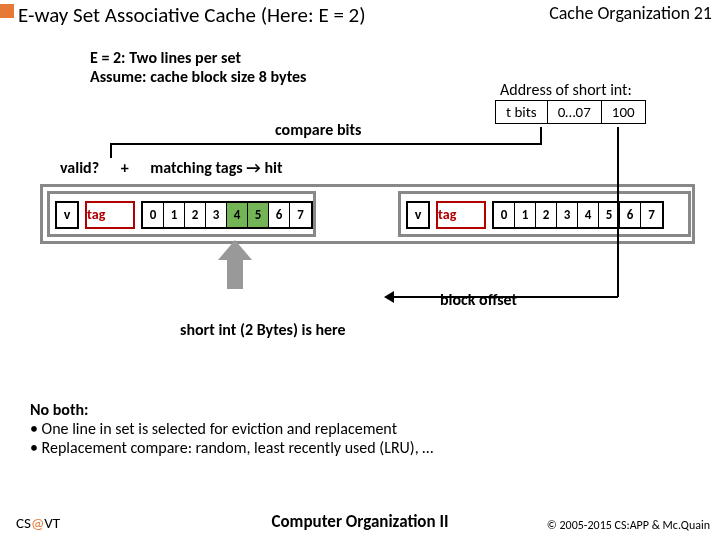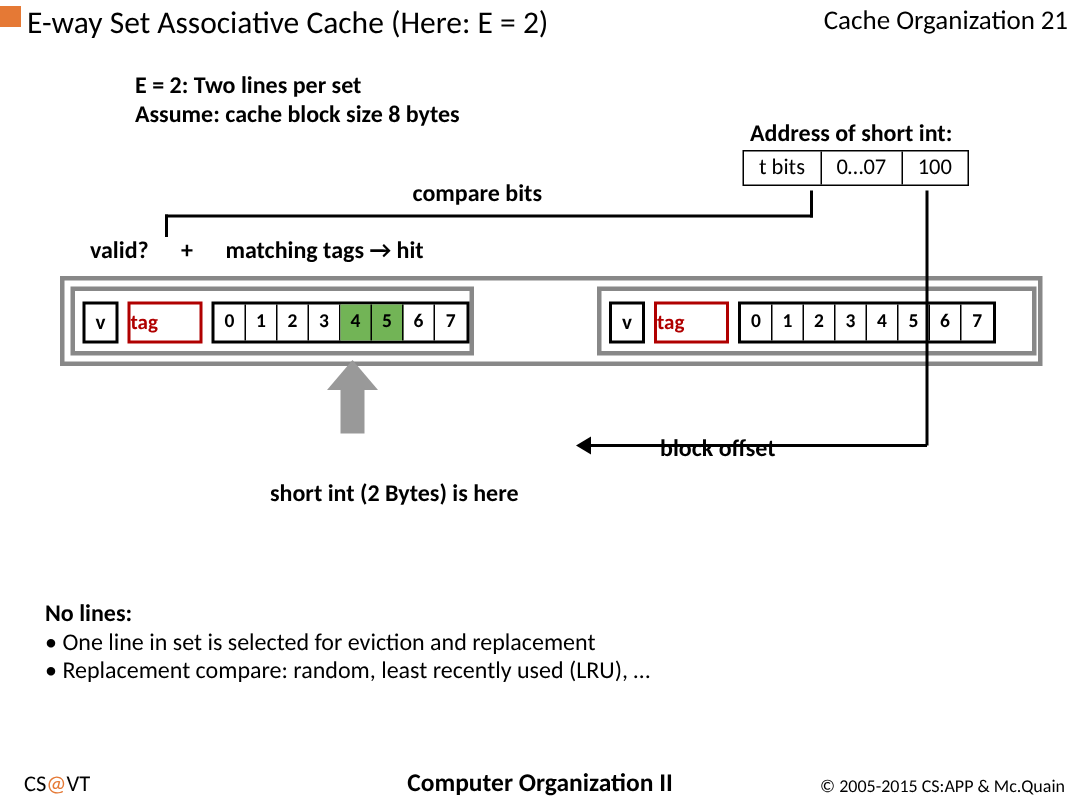--- a/index.html
+++ b/index.html
@@ -2,21 +2,21 @@
 <html><head>
 <meta charset="utf-8">
 <style>
 *{box-sizing:border-box;margin:0;padding:0}
 body{width:720px;height:540px;font-family:Calibri,Arial,sans-serif;background:#fff;position:relative;overflow:hidden}
 .sq{position:absolute;left:0;top:4px;width:14px;height:14px;background:#e57935}
 .title{position:absolute;left:18px;top:2px;font-size:21px;color:#000}
 .tr{position:absolute;right:8px;top:2px;font-size:18px}
 .pn{position:absolute;right:8px;top:2px;font-size:18px}
 .sub{position:absolute;left:90px;top:48px;font-size:16px;font-weight:bold}
-.addr-lbl{position:absolute;left:500px;top:80px;font-size:16px;font-weight:bold}
+.addr-lbl{position:absolute;left:500px;top:80px;font-size:16px;font-weight:normal}
 .addr-box{position:absolute;left:495px;top:100px;display:flex;border:1.5px solid #000}
 .addr-box div{border-right:1.5px solid #000;padding:2px 10px;font-size:15px;text-align:center}
 .addr-box div:last-child{border-right:none}
 .compare{position:absolute;left:275px;top:120px;font-size:16px;font-weight:bold}
 .q-row{position:absolute;left:60px;top:158px;font-size:16px;font-weight:bold}
 .plus{display:inline-block;margin:0 18px}
 .set-outer{position:absolute;left:40px;top:184px;width:655px;height:60px;border:3px solid #888}
 .line-outer{position:absolute;top:4px;height:46px;border:3px solid #888;background:#fff}
 .line1{left:4px;width:269px}
 .line2{left:355px;width:293px}
@@ -110,21 +110,21 @@
 <div class="arrow-up"></div>
 
 <div class="bo-line-v"></div>
 <div class="bo-line-h"></div>
 <div class="bo-arrow"></div>
 <div class="bo-lbl">block offset</div>
 
 <div class="si-lbl">short int (2 Bytes) is here</div>
 
 <div class="nomatch">
-  <div class="hd">No lines:</div>
+  <div class="hd">No both:</div>
   <div>• One line in set is selected for eviction and replacement</div>
   <div>• Replacement compare: random, least recently used (LRU), …</div>
 </div>
 
 <div class="foot-l">
   <span>CS</span><span class="at">@</span><span>VT</span>
 </div>
 <div class="foot-c">Computer Organization II</div>
 <div class="foot-r">© 2005-2015 CS:APP &amp; Mc.Quain</div>
 

